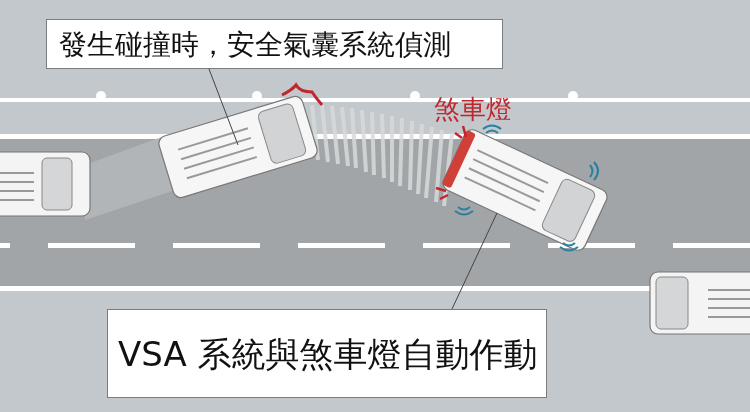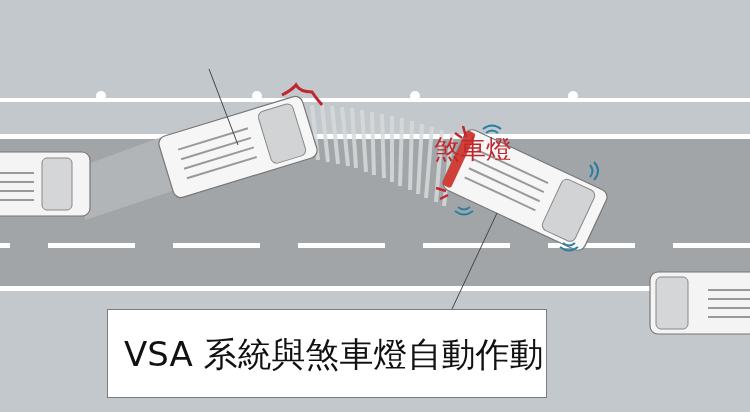--- a/index.html
+++ b/index.html
@@ -4,23 +4,23 @@
 <style>
   html, body { margin: 0; padding: 0; }
   body { width: 750px; height: 412px; overflow: hidden; background: #c3c8cc; font-family: "DejaVu Sans", sans-serif; }
   #scene { position: relative; width: 750px; height: 412px; overflow: hidden; background: #c3c8cc; }
   svg.bg { position: absolute; left: 0; top: 0; }
   .callout {
     position: absolute; background: #fff; border: 1px solid #7a7d80;
     color: #111; white-space: nowrap; box-sizing: border-box;
   }
   .callout-top { left: 46px; top: 19px; width: 457px; height: 50px; font-size: 28px; line-height: 50px; padding-left: 12px; }
-  .callout-bottom { left: 107px; top: 309px; width: 440px; height: 89px; font-size: 34px; line-height: 89px; padding-left: 16px; }
+  .callout-bottom { left: 107px; top: 309px; width: 440px; height: 89px; font-size: 34px; line-height: 89px; padding-left: 10px; }
   .label-red { position: absolute; color: #c0272d; font-size: 26px; white-space: nowrap; }
-  .label-brakelight { left: 434px; top: 92px; margin-top: 40px; }
+  .label-brakelight { left: 434px; top: 92px; }
   .label-brake { left: 611px; top: 148px; }
 </style>
 </head>
 <body>
 
 <div id="scene">
   <svg class="bg" width="750" height="412" viewBox="0 0 750 412">
 
     <rect x="0" y="0" width="750" height="140" fill="#c3c8cc"></rect>
 
@@ -128,15 +128,16 @@
           <line x1="708" y1="299" x2="750" y2="299"></line>
           <line x1="708" y1="308" x2="750" y2="308"></line>
           <line x1="708" y1="317" x2="750" y2="317"></line>
         </g>
     </g>
 
     <line x1="209" y1="69" x2="238" y2="145" stroke="#444" stroke-width="1"></line>
     <line x1="452" y1="309" x2="497" y2="213" stroke="#444" stroke-width="1"></line>
   </svg>
 
+  <div class="callout callout-top">發生碰撞時，安全氣囊系統偵測</div>
   <div class="callout callout-bottom">VSA 系統與煞車燈自動作動</div>
   <div class="label-red label-brakelight">煞車燈</div>
 </div>
 
 </body></html>

